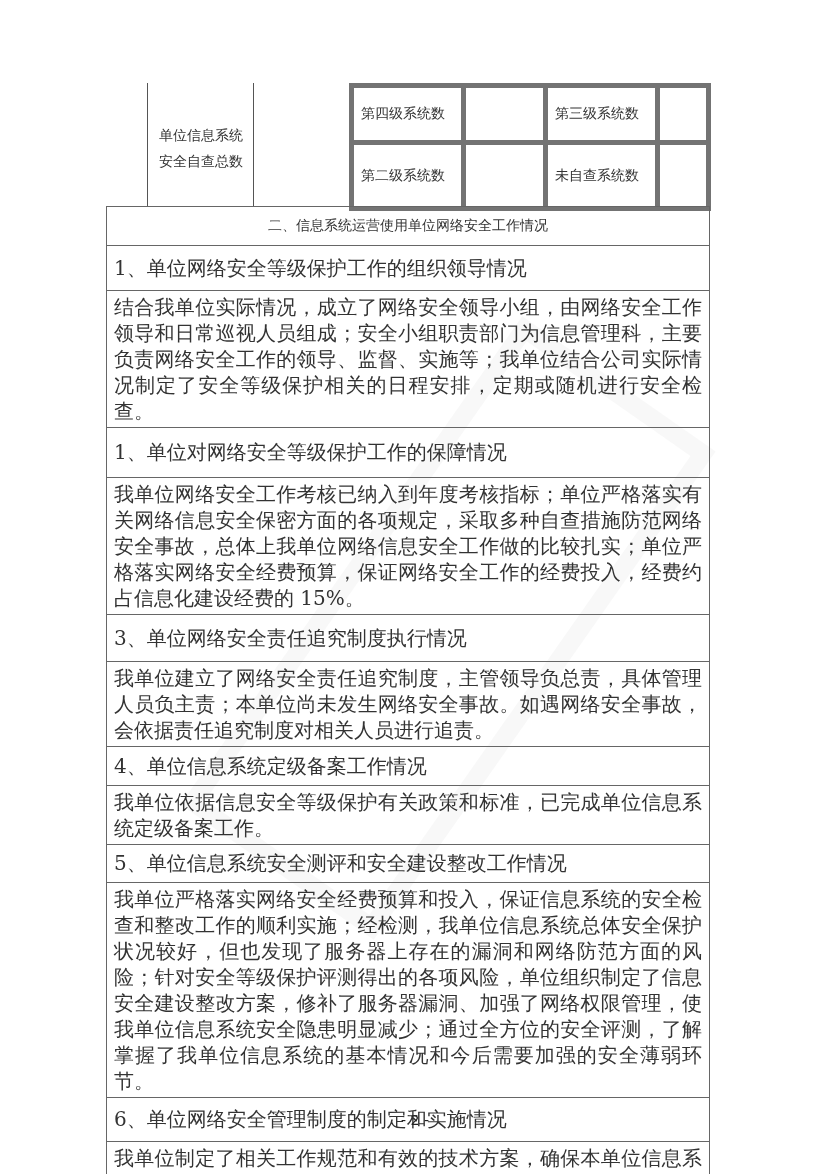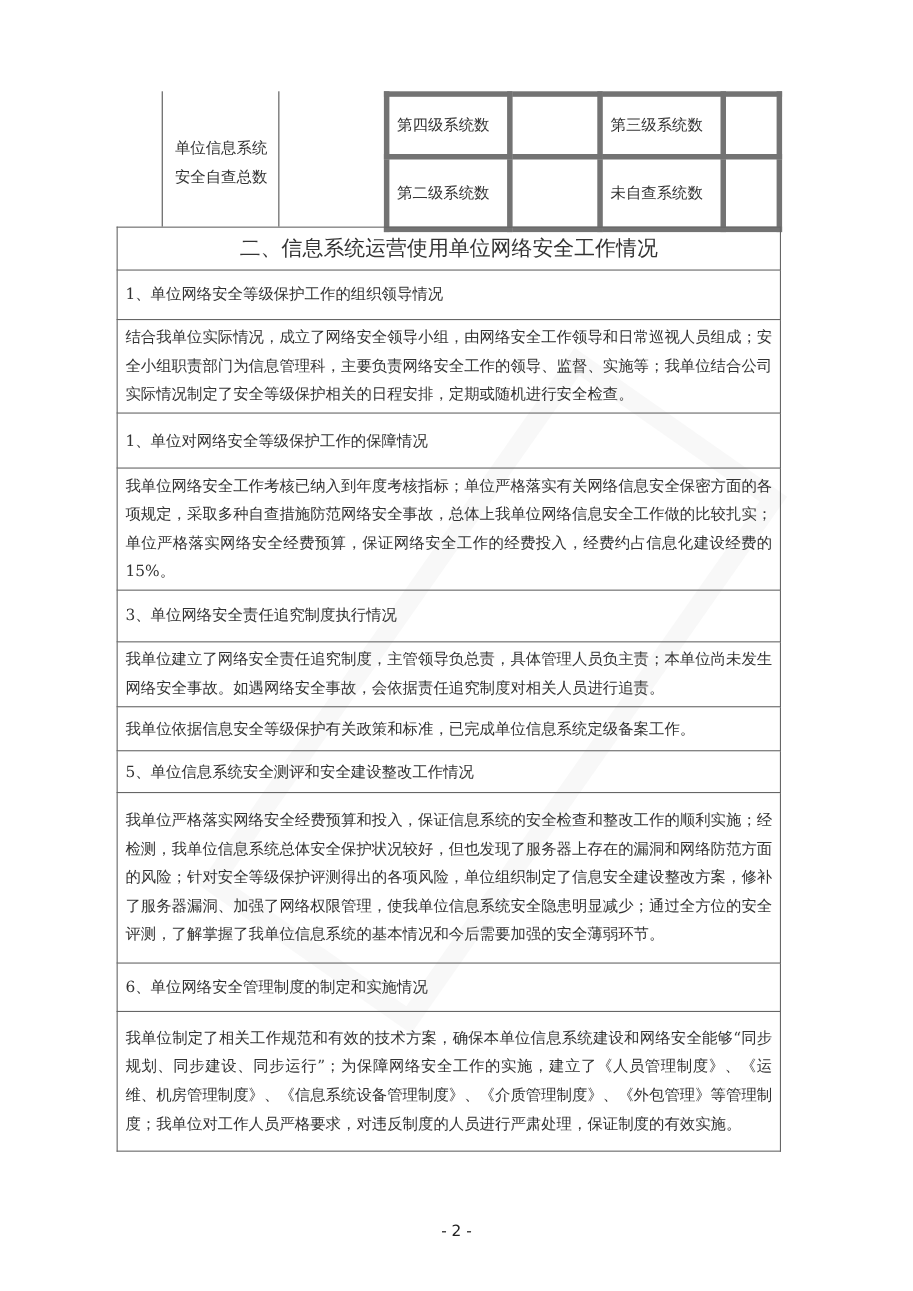--- a/index.html
+++ b/index.html
@@ -28,24 +28,24 @@
   .sub td {
     border: 5px solid #737373; font-size: 14px; padding: 0 0 0 7px;
     color: #333; vertical-align: middle;
   }
   
   .main {
     position: absolute; left: 106px; top: 206px; width: 604px;
     border-collapse: collapse; table-layout: fixed;
   }
   .main td {
-    border: 1px solid #666; font-size: 14px; color: #333;
+    border: 1px solid #666; font-size: 20px; color: #333;
     padding: 0 7px; vertical-align: middle;
   }
-  .main td.sec { text-align: center; font-family: "DejaVu Sans", "Liberation Sans", sans-serif; font-size: 19px; height: 38px; }
+  .main td.sec { text-align: center; font-family: "DejaVu Sans", "Liberation Sans", sans-serif; font-size: 14px; height: 38px; }
   .main td.head { height: 44px; }
   .main td.body { line-height: 26px; padding-top: 3px; padding-bottom: 3px; text-align: justify; }
   .pageno {
     position: absolute; left: 0; width: 830px; top: 1112px; text-align: center;
     font-family: "DejaVu Sans", "Liberation Sans", sans-serif; font-size: 14px; color: #222;
   }
 </style>
 </head>
 <body>
 
@@ -94,20 +94,23 @@
   <tr>
         <td class="body" style="height:96px;">我单位网络安全工作考核已纳入到年度考核指标；单位严格落实有关网络信息安全保密方面的各项规定，采取多种自查措施防范网络安全事故，总体上我单位网络信息安全工作做的比较扎实；单位严格落实网络安全经费预算，保证网络安全工作的经费投入，经费约占信息化建设经费的 15%。</td>
       </tr>
   <tr>
         <td class="head" style="height:46px;">3、单位网络安全责任追究制度执行情况</td>
       </tr>
   <tr>
         <td class="body" style="height:46px;">我单位建立了网络安全责任追究制度，主管领导负总责，具体管理人员负主责；本单位尚未发生网络安全事故。如遇网络安全事故，会依据责任追究制度对相关人员进行追责。</td>
       </tr>
   <tr>
+        <td class="head" style="height:38px;">4、单位信息系统定级备案工作情况</td>
+      </tr>
+  <tr>
         <td class="body" style="height:33px;">我单位依据信息安全等级保护有关政策和标准，已完成单位信息系统定级备案工作。</td>
       </tr>
   <tr>
         <td class="head" style="height:37px;">5、单位信息系统安全测评和安全建设整改工作情况</td>
       </tr>
   <tr>
         <td class="body" style="height:148px;">我单位严格落实网络安全经费预算和投入，保证信息系统的安全检查和整改工作的顺利实施；经检测，我单位信息系统总体安全保护状况较好，但也发现了服务器上存在的漏洞和网络防范方面的风险；针对安全等级保护评测得出的各项风险，单位组织制定了信息安全建设整改方案，修补了服务器漏洞、加强了网络权限管理，使我单位信息系统安全隐患明显减少；通过全方位的安全评测，了解掌握了我单位信息系统的基本情况和今后需要加强的安全薄弱环节。</td>
       </tr>
   <tr>
         <td class="head" style="height:43px;">6、单位网络安全管理制度的制定和实施情况</td>

